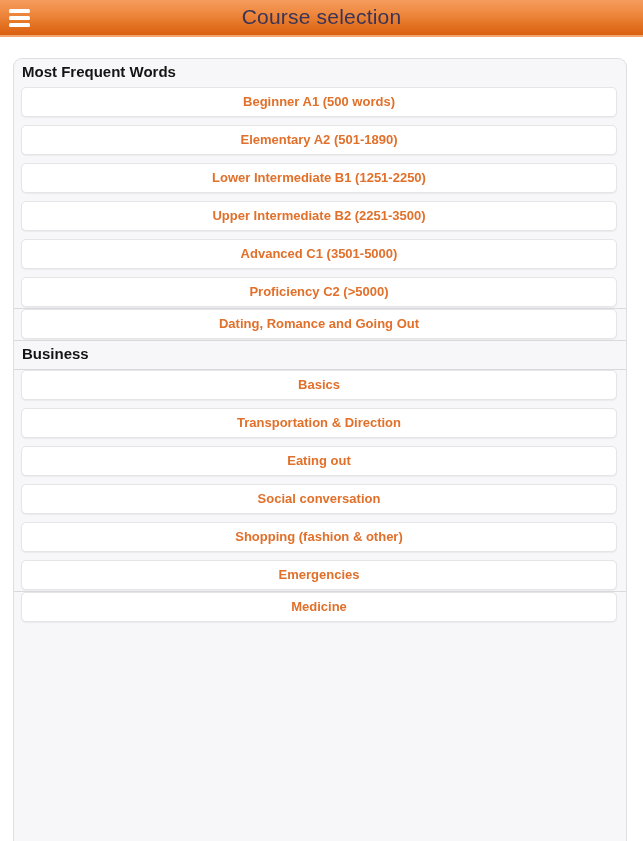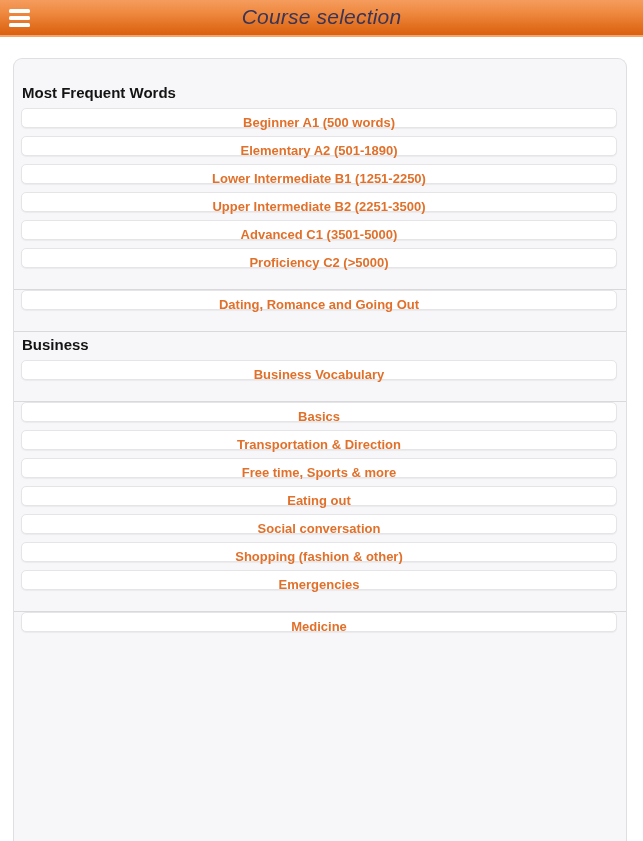--- a/index.html
+++ b/index.html
@@ -8,21 +8,20 @@
     overflow: hidden;
     background: #ffffff;
     font-family: "Liberation Sans", sans-serif;
   }
   
   .app-header {
     position: relative;
     height: 37px;
     background: linear-gradient(180deg, #f59c5e 0%, #ef8a41 35%, #e06d1c 80%, #da600f 100%);
     border-bottom: 2px solid #f2a56d;
-    font-style: italic;
   }
   .menu-button {
     position: absolute;
     left: 7px; top: 6px;
     width: 26px; height: 24px;
     background: transparent;
     border: none;
     display: flex;
     flex-direction: column;
     justify-content: center;
@@ -47,33 +46,33 @@
   
   .panel {
     margin: 21px 13px 0 13px;
     width: 614px;
     height: 900px;
     background: #f7f7f9;
     border: 1px solid #dfdfe3;
     border-bottom: none;
     border-radius: 9px 9px 0 0;
   }
-  .section { border-top: 1px solid #d9d9dc; padding: 0 9px 0 7px; margin-top: 21px; }
+  .section { border-top: 1px solid #d9d9dc; padding: 0 9px 0 7px; }
   .section:first-child { border-top: none; }
   .section-title {
     font-size: 15px;
     font-weight: 700;
     line-height: 16px;
     color: #141414;
     padding: 5px 1px 7px 1px;
   }
   .course-item {
     display: block;
     width: 100%;
-    height: 20px;
+    height: 30px;
     margin-bottom: 8px;
     background: #ffffff;
     border: 1px solid #e5e5e8;
     border-radius: 5px;
     box-shadow: 0 1px 1px rgba(0,0,0,0.05);
     text-align: center;
     font-family: "Liberation Sans", sans-serif;
     font-size: 13px;
     font-weight: 700;
     line-height: 28px;
@@ -113,33 +112,29 @@
   </section>
 
   <section class="section">
     <div class="items">
   <button class="course-item">Dating, Romance and Going Out</button>
 </div>
   </section>
 
   <section class="section">
     <h2 class="section-title">Business</h2>
-    <div class="items">
-  <button class="course-item">Business Vocabulary</button>
-</div>
   </section>
 
   <section class="section">
     <div class="items">
   <button class="course-item">Basics</button>
 
   <button class="course-item">Transportation &amp; Direction</button>
 
 
-  <button class="course-item">Free time, Sports &amp; more</button>
 
   <button class="course-item">Eating out</button>
 
 
   <button class="course-item">Social conversation</button>
 
   <button class="course-item">Shopping (fashion &amp; other)</button>
 
   <button class="course-item">Emergencies</button>
 </div>

